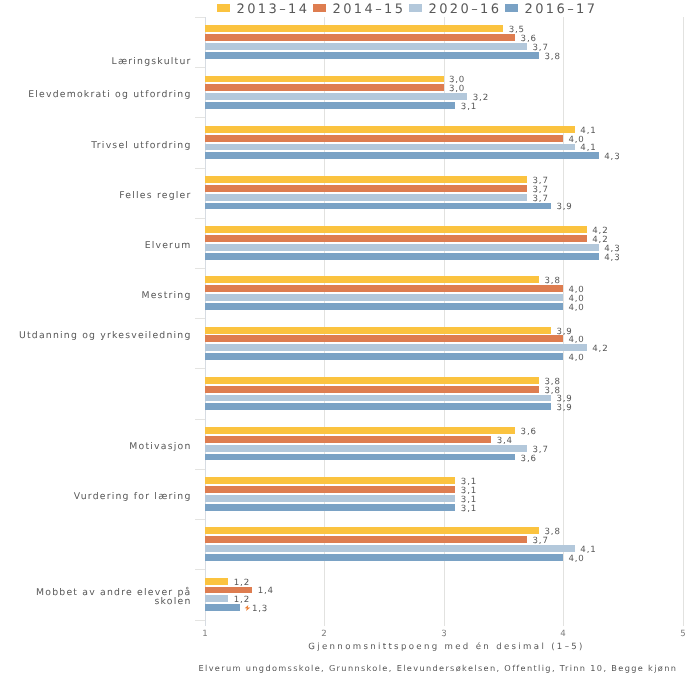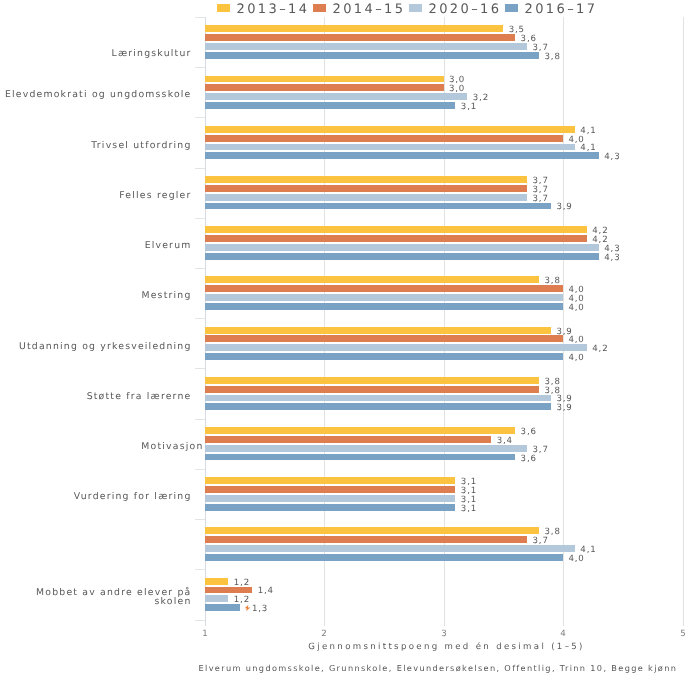--- a/index.html
+++ b/index.html
@@ -63,30 +63,30 @@
       <div class="tickmark" style="left:194.5px;top:268px;width:10px;height:1px;"></div>
       <div class="tickmark" style="left:194.5px;top:318px;width:10px;height:1px;"></div>
       <div class="tickmark" style="left:194.5px;top:368px;width:10px;height:1px;"></div>
       <div class="tickmark" style="left:194.5px;top:419px;width:10px;height:1px;"></div>
       <div class="tickmark" style="left:194.5px;top:469px;width:10px;height:1px;"></div>
       <div class="tickmark" style="left:194.5px;top:519px;width:10px;height:1px;"></div>
       <div class="tickmark" style="left:194.5px;top:569px;width:10px;height:1px;"></div>
       <div class="tickmark" style="left:194.5px;top:620px;width:10px;height:1px;"></div>
     </div>
   <div class="plot-area" id="plot">
-      <div class="catlabel" style="left:0px;width:191.5px;top:29px;height:50.21px;">Læringskultur</div>
+      <div class="catlabel" style="left:0px;width:191.5px;top:37px;height:50.21px;">Læringskultur</div>
       <div class="bar" style="left:204.5px;top:25.38px;width:298.75px;height:6.9px;background:#FBC33F;"></div>
       <div class="vlabel" style="left:508.65px;top:26.28px;">3,5</div>
       <div class="bar" style="left:204.5px;top:34.23px;width:310.70px;height:6.9px;background:#DE7D50;"></div>
       <div class="vlabel" style="left:520.60px;top:35.13px;">3,6</div>
       <div class="bar" style="left:204.5px;top:43.08px;width:322.65px;height:6.9px;background:#B3C8DB;"></div>
       <div class="vlabel" style="left:532.55px;top:43.98px;">3,7</div>
       <div class="bar" style="left:204.5px;top:51.93px;width:334.60px;height:6.9px;background:#7AA2C5;"></div>
       <div class="vlabel" style="left:544.50px;top:52.83px;">3,8</div>
-      <div class="catlabel" style="left:0px;width:191.5px;top:69.91px;height:50.21px;">Elevdemokrati og ungdomsskole</div>
+      <div class="catlabel" style="left:0px;width:191.5px;top:69.91px;height:50.21px;">Elevdemokrati og utfordring</div>
       <div class="bar" style="left:204.5px;top:75.59px;width:239.00px;height:6.9px;background:#FBC33F;"></div>
       <div class="vlabel" style="left:448.90px;top:76.49px;">3,0</div>
       <div class="bar" style="left:204.5px;top:84.44px;width:239.00px;height:6.9px;background:#DE7D50;"></div>
       <div class="vlabel" style="left:448.90px;top:85.34px;">3,0</div>
       <div class="bar" style="left:204.5px;top:93.29px;width:262.90px;height:6.9px;background:#B3C8DB;"></div>
       <div class="vlabel" style="left:472.80px;top:94.19px;">3,2</div>
       <div class="bar" style="left:204.5px;top:102.14px;width:250.95px;height:6.9px;background:#7AA2C5;"></div>
       <div class="vlabel" style="left:460.85px;top:103.04px;">3,1</div>
       <div class="catlabel" style="left:0px;width:191.5px;top:120.12px;height:50.21px;">Trivsel utfordring</div>
       <div class="bar" style="left:204.5px;top:125.80px;width:370.45px;height:6.9px;background:#FBC33F;"></div>
@@ -117,39 +117,38 @@
       <div class="vlabel" style="left:604.25px;top:253.66px;">4,3</div>
       <div class="catlabel" style="left:0px;width:191.5px;top:270.74px;height:50.21px;">Mestring</div>
       <div class="bar" style="left:204.5px;top:276.42px;width:334.60px;height:6.9px;background:#FBC33F;"></div>
       <div class="vlabel" style="left:544.50px;top:277.32px;">3,8</div>
       <div class="bar" style="left:204.5px;top:285.27px;width:358.50px;height:6.9px;background:#DE7D50;"></div>
       <div class="vlabel" style="left:568.40px;top:286.17px;">4,0</div>
       <div class="bar" style="left:204.5px;top:294.12px;width:358.50px;height:6.9px;background:#B3C8DB;"></div>
       <div class="vlabel" style="left:568.40px;top:295.02px;">4,0</div>
       <div class="bar" style="left:204.5px;top:302.97px;width:358.50px;height:6.9px;background:#7AA2C5;"></div>
       <div class="vlabel" style="left:568.40px;top:303.87px;">4,0</div>
-      <div class="catlabel" style="left:0px;width:191.5px;top:322px;height:50.21px;">Utdanning og yrkesveiledning</div>
+      <div class="catlabel" style="left:0px;width:191.5px;top:311px;height:50.21px;">Utdanning og yrkesveiledning</div>
       <div class="bar" style="left:204.5px;top:326.63px;width:346.55px;height:6.9px;background:#FBC33F;"></div>
       <div class="vlabel" style="left:556.45px;top:327.53px;">3,9</div>
       <div class="bar" style="left:204.5px;top:335.48px;width:358.50px;height:6.9px;background:#DE7D50;"></div>
       <div class="vlabel" style="left:568.40px;top:336.38px;">4,0</div>
       <div class="bar" style="left:204.5px;top:344.33px;width:382.40px;height:6.9px;background:#B3C8DB;"></div>
       <div class="vlabel" style="left:592.30px;top:345.23px;">4,2</div>
       <div class="bar" style="left:204.5px;top:353.18px;width:358.50px;height:6.9px;background:#7AA2C5;"></div>
       <div class="vlabel" style="left:568.40px;top:354.08px;">4,0</div>
-      <div class="catlabel" style="left:0px;width:191.5px;top:371.16px;height:50.21px;">Støtte fra lærerne</div>
       <div class="bar" style="left:204.5px;top:376.84px;width:334.60px;height:6.9px;background:#FBC33F;"></div>
       <div class="vlabel" style="left:544.50px;top:377.74px;">3,8</div>
       <div class="bar" style="left:204.5px;top:385.69px;width:334.60px;height:6.9px;background:#DE7D50;"></div>
       <div class="vlabel" style="left:544.50px;top:386.59px;">3,8</div>
       <div class="bar" style="left:204.5px;top:394.54px;width:346.55px;height:6.9px;background:#B3C8DB;"></div>
       <div class="vlabel" style="left:556.45px;top:395.44px;">3,9</div>
       <div class="bar" style="left:204.5px;top:403.39px;width:346.55px;height:6.9px;background:#7AA2C5;"></div>
       <div class="vlabel" style="left:556.45px;top:404.29px;">3,9</div>
-      <div class="catlabel" style="left:0px;width:191.5px;top:421.37px;height:50.21px;margin-left:12px;">Motivasjon</div>
+      <div class="catlabel" style="left:0px;width:191.5px;top:421.37px;height:50.21px;">Motivasjon</div>
       <div class="bar" style="left:204.5px;top:427.05px;width:310.70px;height:6.9px;background:#FBC33F;"></div>
       <div class="vlabel" style="left:520.60px;top:427.95px;">3,6</div>
       <div class="bar" style="left:204.5px;top:435.90px;width:286.80px;height:6.9px;background:#DE7D50;"></div>
       <div class="vlabel" style="left:496.70px;top:436.80px;">3,4</div>
       <div class="bar" style="left:204.5px;top:444.75px;width:322.65px;height:6.9px;background:#B3C8DB;"></div>
       <div class="vlabel" style="left:532.55px;top:445.65px;">3,7</div>
       <div class="bar" style="left:204.5px;top:453.60px;width:310.70px;height:6.9px;background:#7AA2C5;"></div>
       <div class="vlabel" style="left:520.60px;top:454.50px;">3,6</div>
       <div class="catlabel" style="left:0px;width:191.5px;top:471.57px;height:50.21px;">Vurdering for læring</div>
       <div class="bar" style="left:204.5px;top:477.25px;width:250.95px;height:6.9px;background:#FBC33F;"></div>

